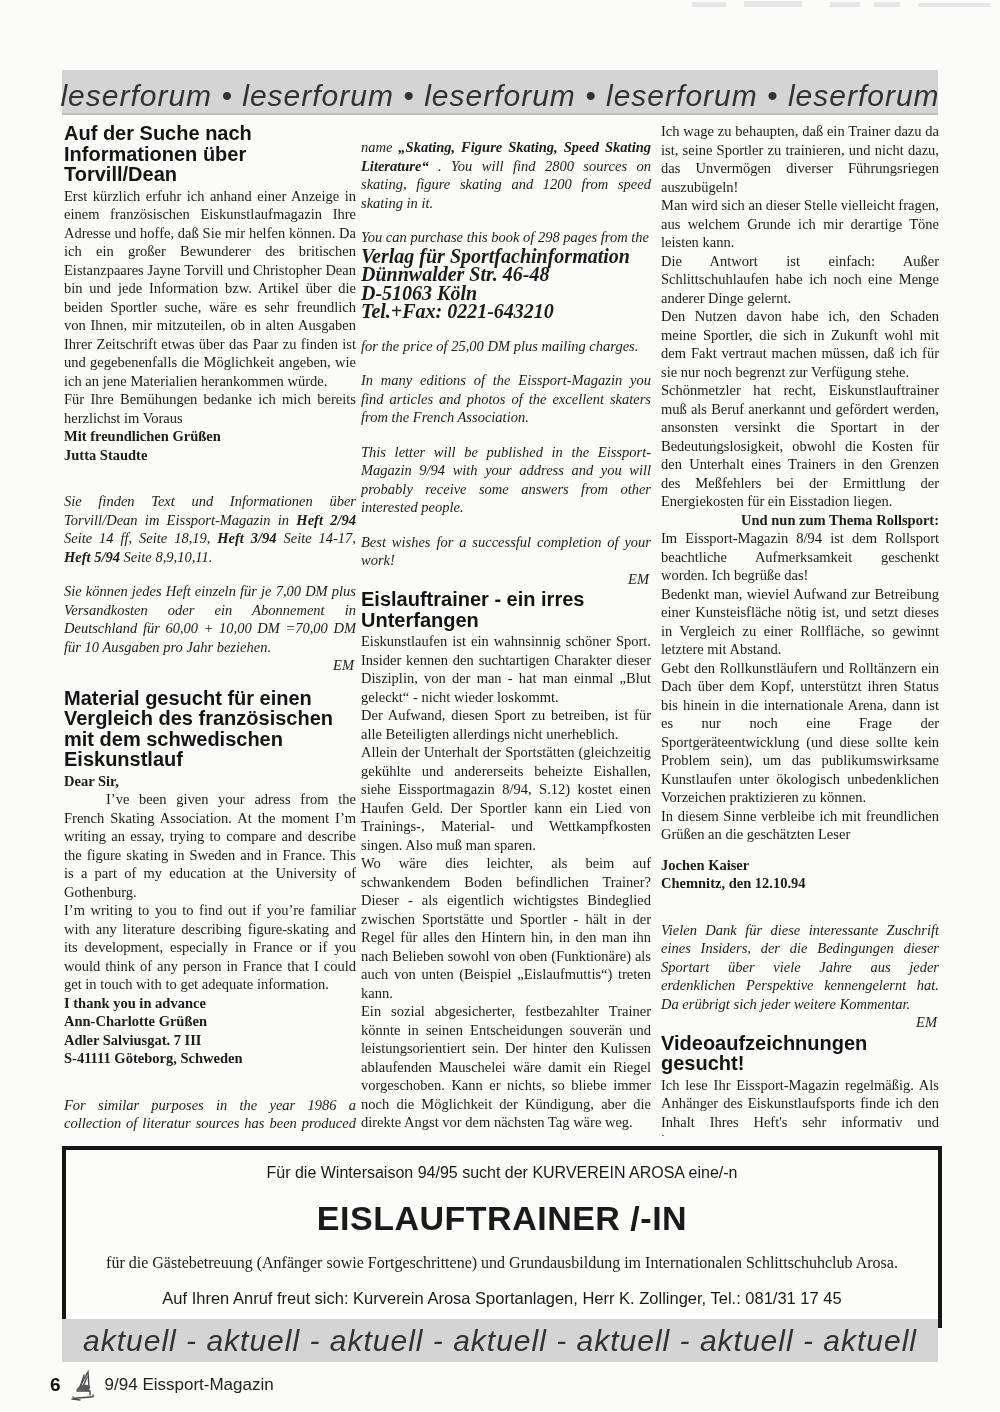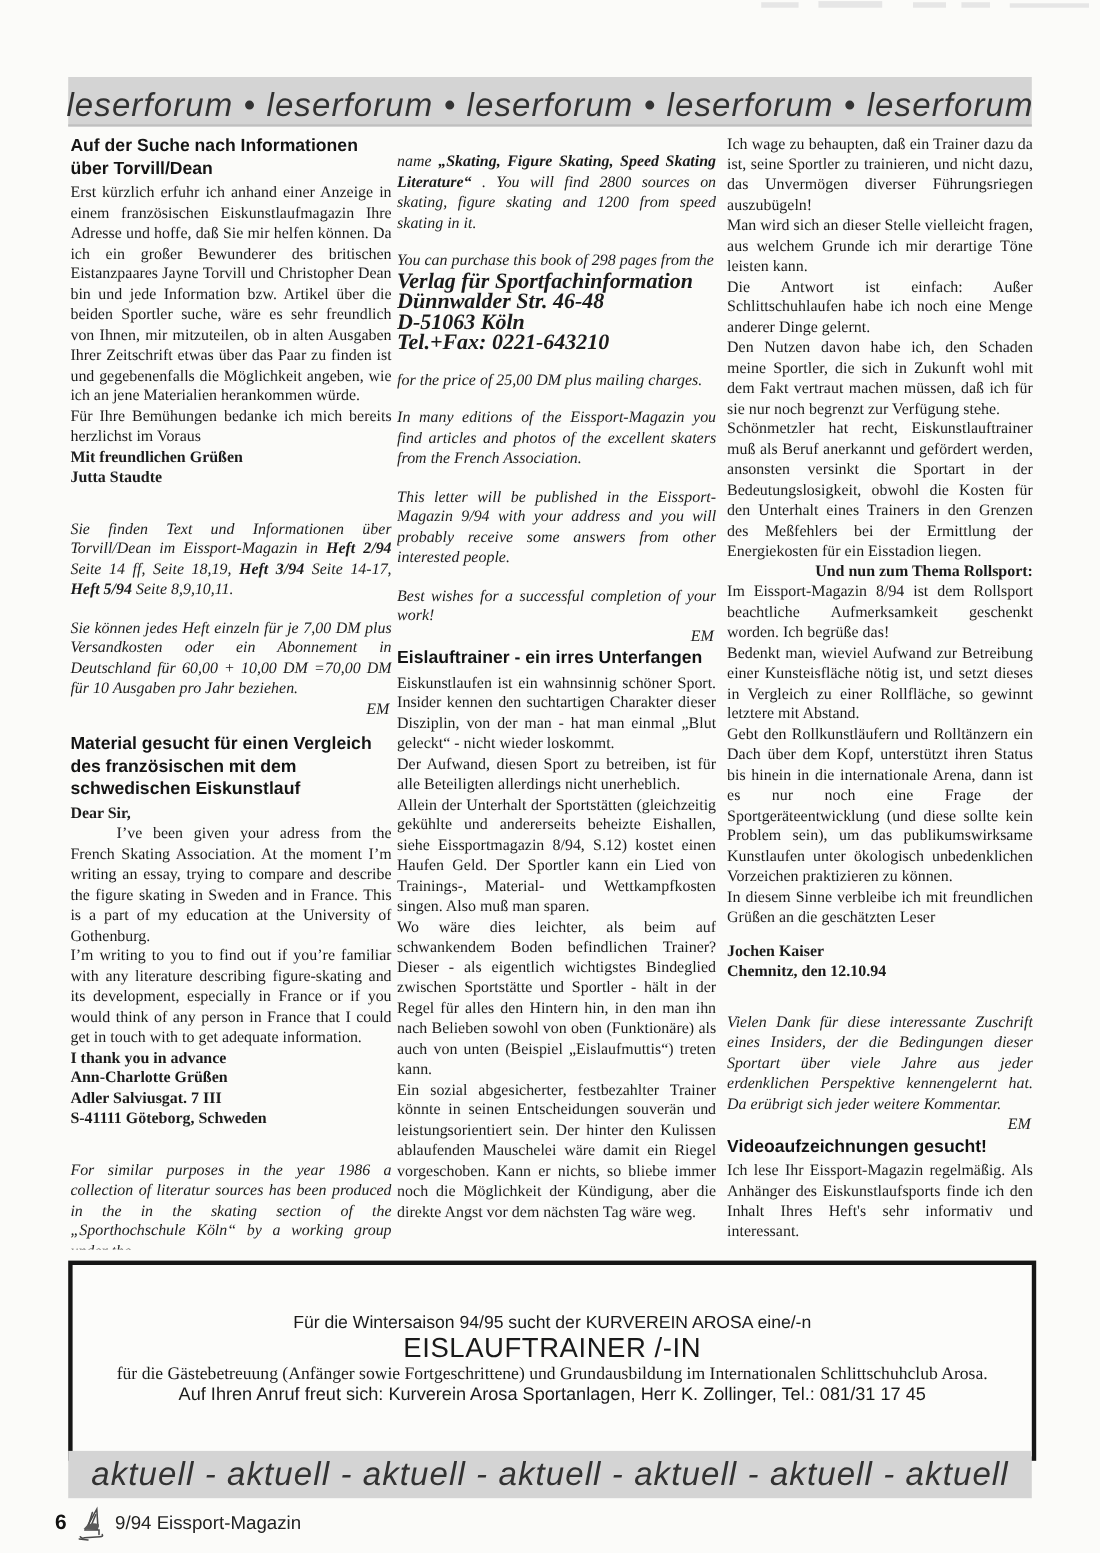--- a/index.html
+++ b/index.html
@@ -16,40 +16,40 @@
     display:flex;align-items:center;justify-content:center;}
   #band-top{top:70px;border-bottom:2px solid #bfbfbf;align-items:flex-end;}
   #band-bottom{top:1319px;}
   .band-text{font-family:"Liberation Sans",sans-serif;font-style:italic;
     font-size:30px;color:#323232;letter-spacing:1px;white-space:nowrap;}
   
   .col{position:absolute;top:122px;height:1014px;overflow:hidden;}
   #col1{left:64px;width:292px;}
   #col2{left:361px;width:290px;}
   #col3{left:661px;width:278px;}
-  .h{font-family:"Liberation Sans",sans-serif;font-weight:bold;font-size:16px;
+  .h{font-family:"Liberation Sans",sans-serif;font-weight:bold;font-size:20px;
     line-height:20.5px;margin:1px 0 2px 0;color:#141414;text-align:left;}
   .para{margin:0;text-align:justify;font-size:14.5px;line-height:18.5px;
     hyphens:auto;-webkit-hyphens:auto;}
   .it{font-style:italic;margin-top:16px;}
   .indent{text-indent:42px;}
   .line{font-size:14.5px;line-height:18.5px;font-weight:bold;}
   .bi-line{font-size:20px;line-height:18.5px;font-weight:bold;font-style:italic;}
   .boldline{font-weight:bold;text-align:right;}
   .em{text-align:right;font-style:italic;font-size:14.5px;line-height:18.5px;padding-right:2px;}
   .spacer{height:12px;}
   .bold{font-weight:bold;}
   
   #ad-box{position:absolute;left:62px;top:1146px;width:860px;height:144px;
     border:4px solid #161616;background:#fcfcfa;
-    display:flex;flex-direction:column;justify-content:center;align-items:center;
+    display:flex;flex-direction:column;justify-content:space-between;align-items:center;
     padding:14px 6px 16px 6px;text-align:center;
     font-family:"Liberation Sans",sans-serif;color:#1a1a1a;}
   .ad-line1{font-size:16px;}
-  .ad-title{font-size:25px;font-weight:normal;letter-spacing:0.5px;}
+  .ad-title{font-size:34px;font-weight:bold;letter-spacing:0.5px;}
   .ad-line3{font-size:16px;font-family:Liberation Serif, serif;}
   .ad-line4{font-size:16.5px;}
   
   #footer{position:absolute;left:50px;top:1368px;display:flex;align-items:center;gap:7px;
     font-family:"Liberation Sans",sans-serif;}
   .page-num{font-weight:bold;font-size:19px;color:#111;}
   .imprint{font-size:17px;color:#222;}
   .logo-wrap{width:30px;height:34px;display:inline-block;}
 </style>
 </head>

